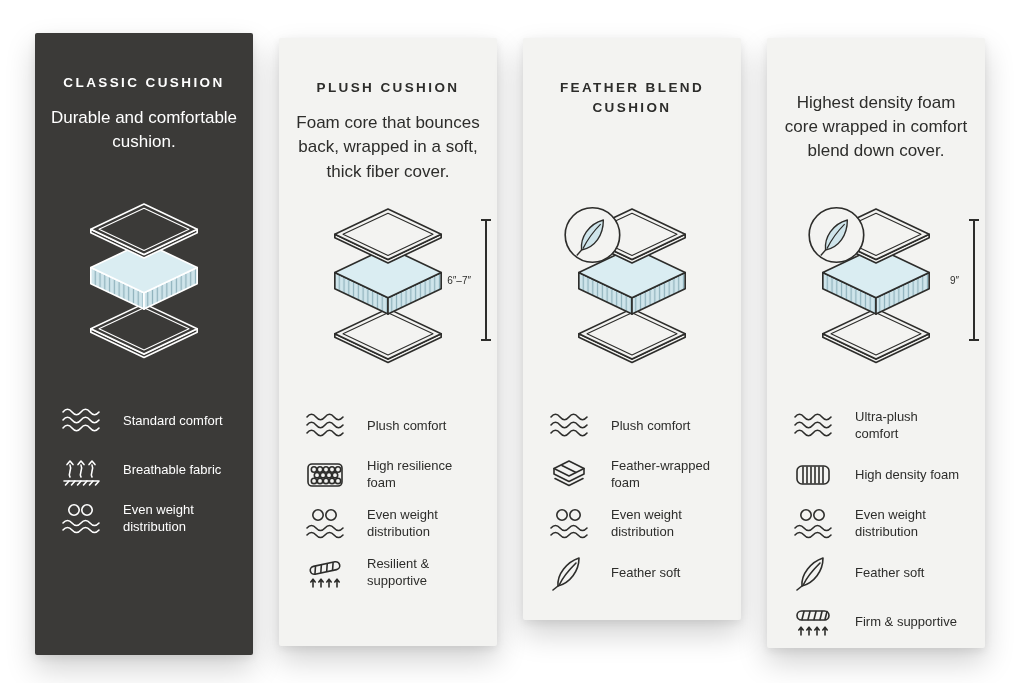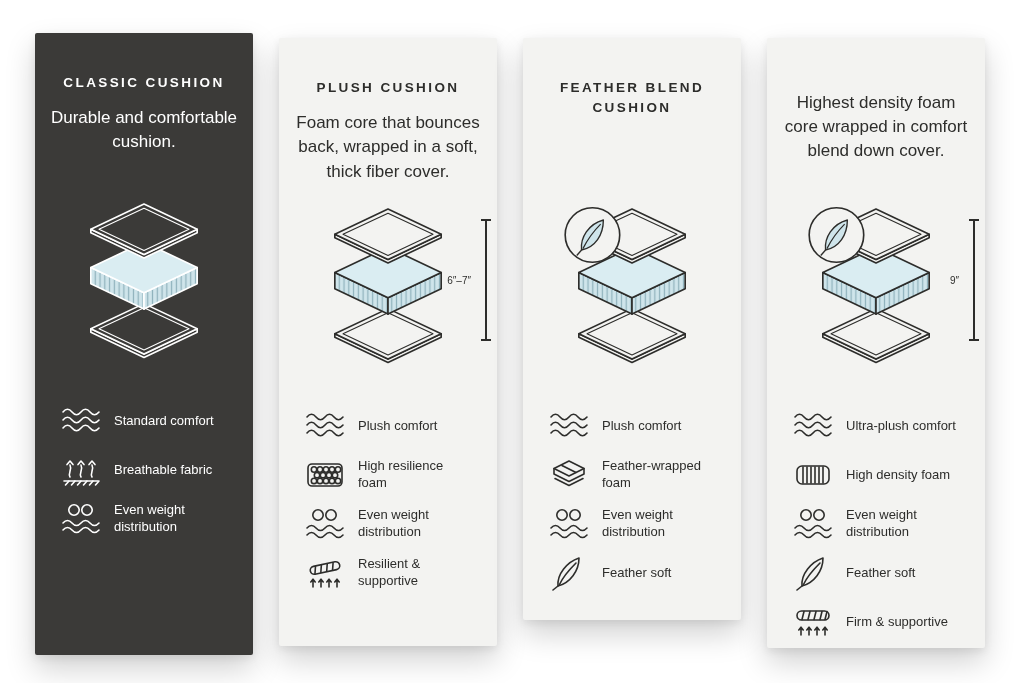--- a/index.html
+++ b/index.html
@@ -50,21 +50,21 @@
   .dim::before{top:0;} .dim::after{bottom:0;}
   .dim-label{
     position:absolute;right:-16px;top:46%;transform:translate(-8px,-50%);
     font-size:10px;white-space:nowrap;
   }
 
   .features{
     list-style:none;margin:36px 0 0;padding:0 24px 0 26px;width:100%;box-sizing:border-box;
     display:flex;flex-direction:column;gap:13px;text-align:left;
   }
-  .feature{display:flex;align-items:center;gap:13px;min-height:34px;}
+  .feature{display:flex;align-items:center;gap:22px;min-height:34px;}
   .ficon{width:40px;height:36px;flex:none;display:flex;align-items:center;justify-content:center;}
   .ficon svg{width:40px;height:36px;}
   .ficon svg *{stroke:currentColor;fill:none;stroke-width:1.6;stroke-linecap:round;stroke-linejoin:round;}
   .flabel{font-size:13px;line-height:1.3;}
 
   .cushion .bg{fill:var(--card-bg);}
   .thin{stroke-width:1.6 !important;}
 </style>
 </head>
 <body>

